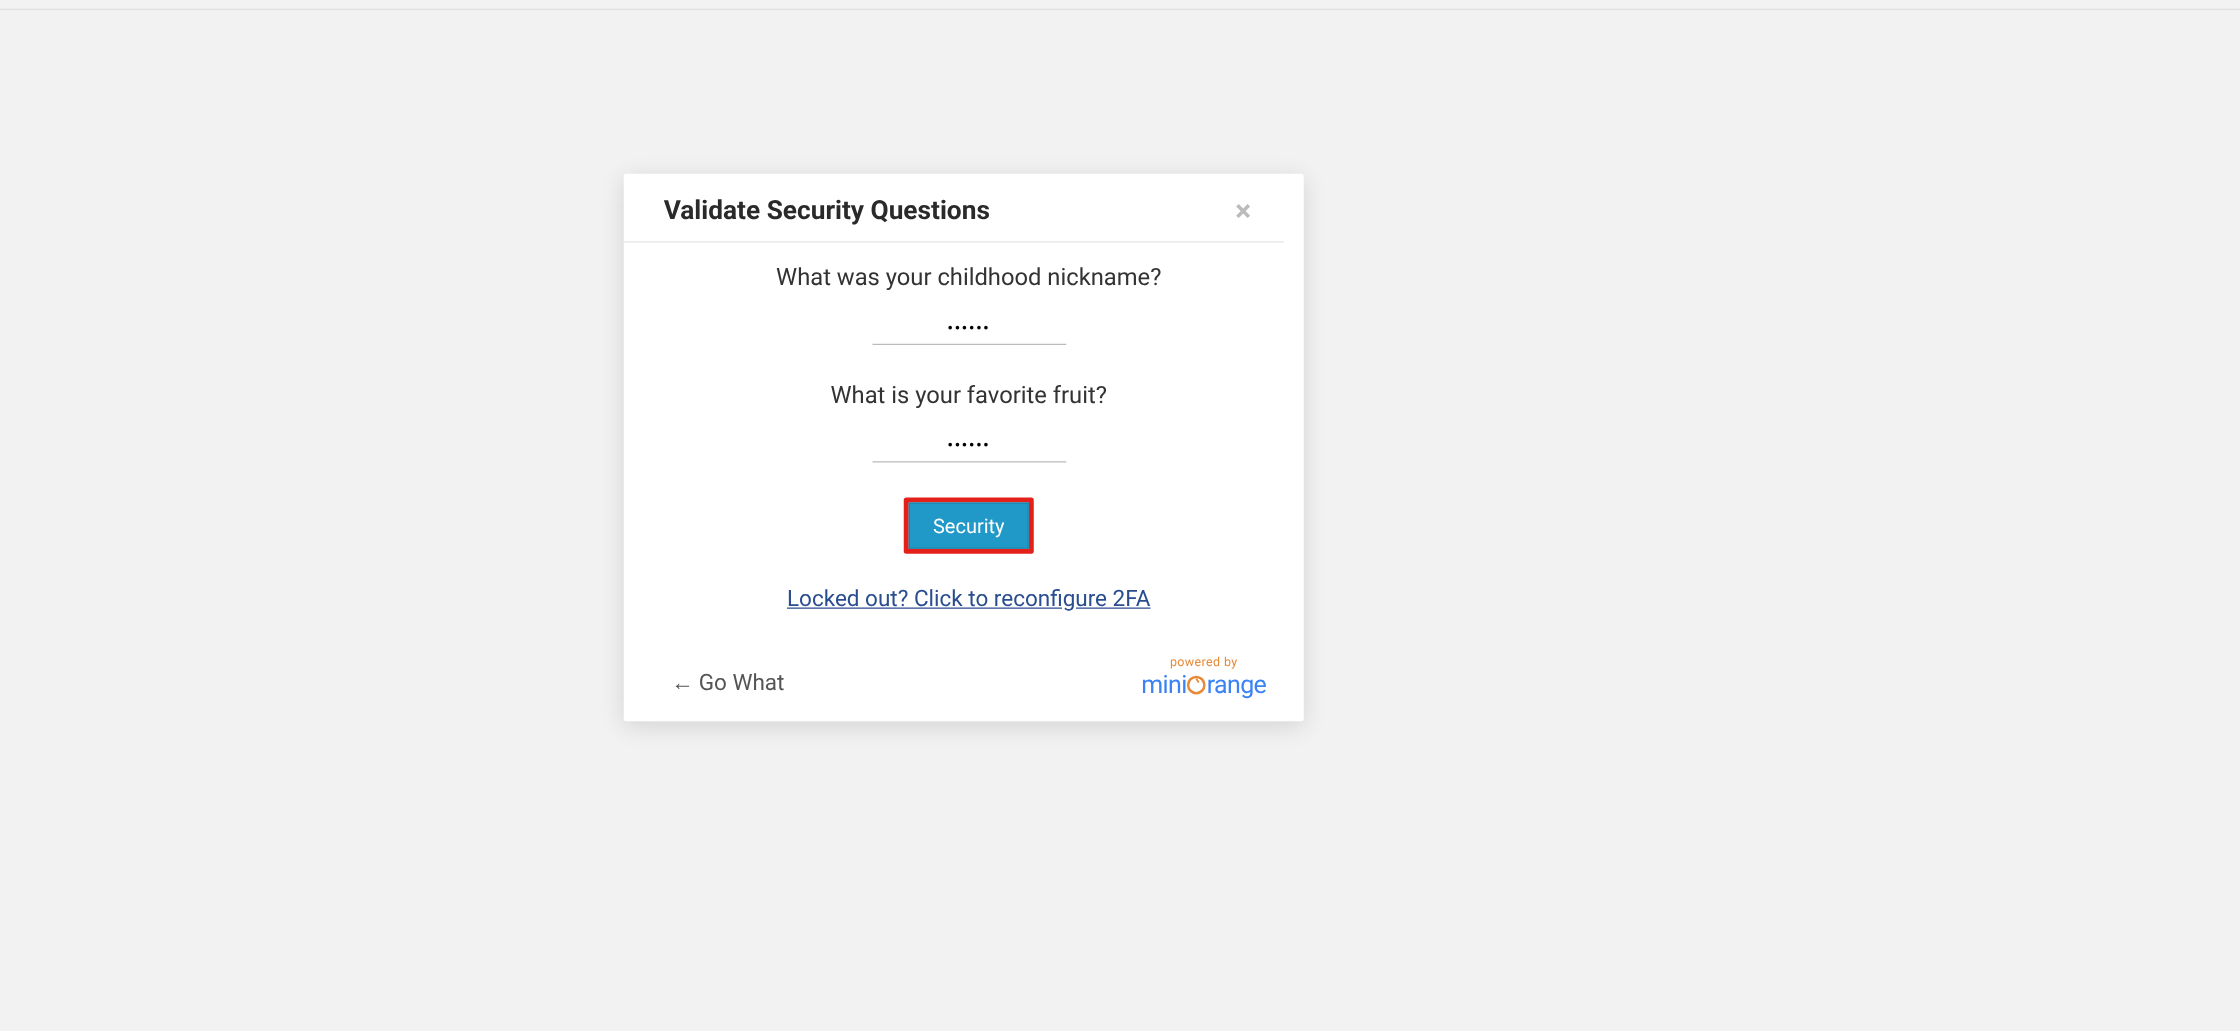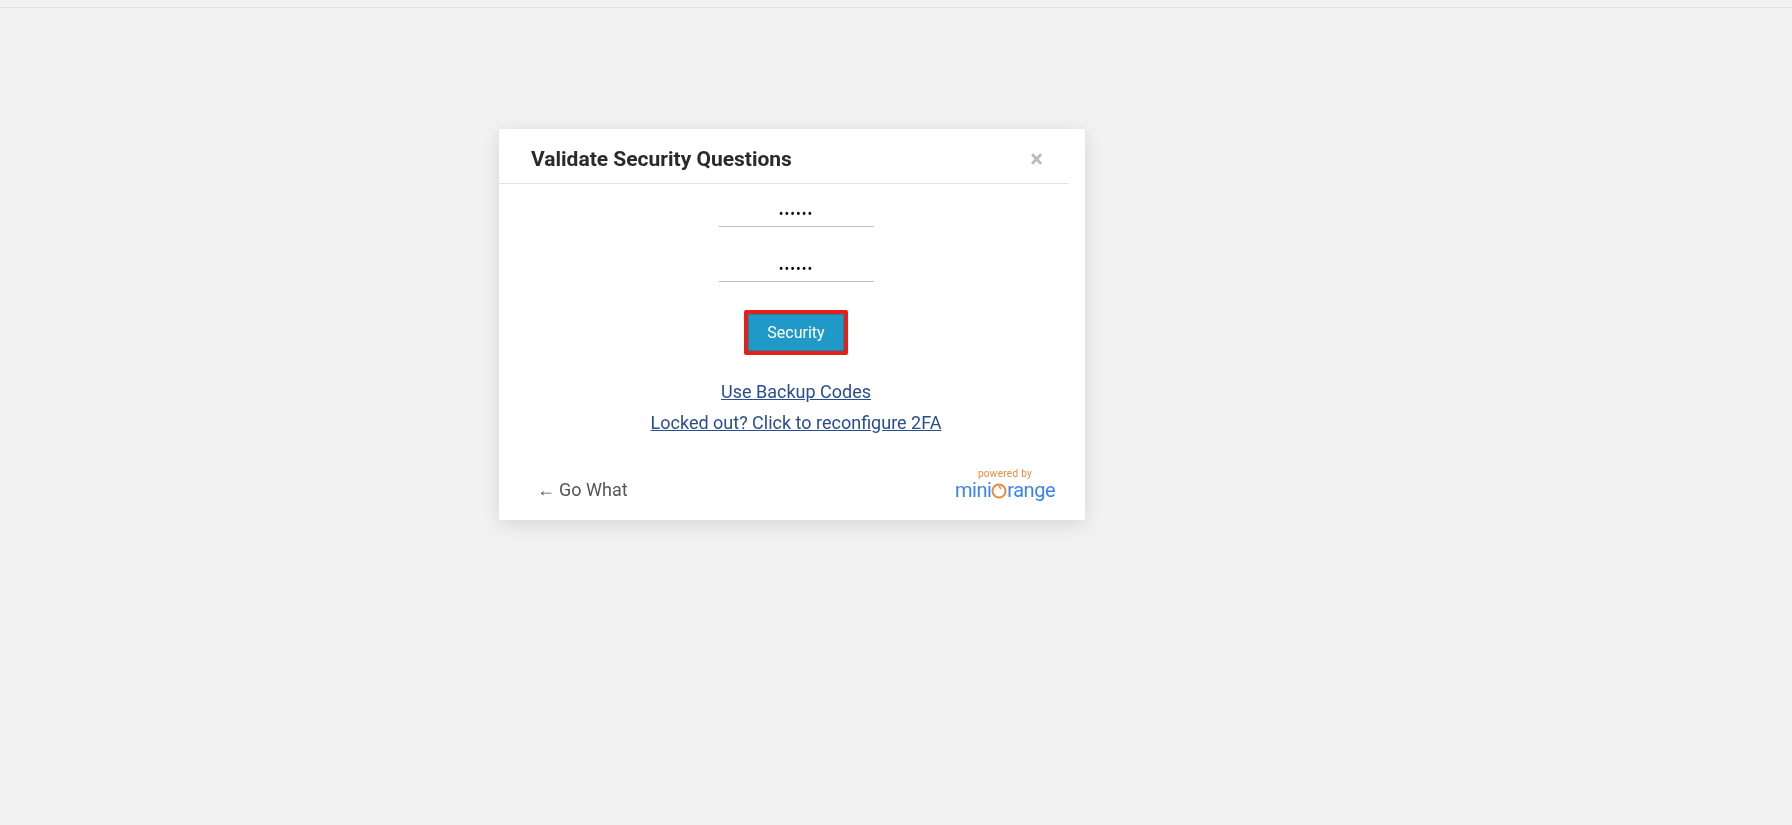--- a/index.html
+++ b/index.html
@@ -18,22 +18,22 @@
       position: absolute;
       top: 7px;
       left: 0;
       right: 0;
       height: 1px;
       background: #e0e0e0;
     }
     .modal {
       position: absolute;
       left: 499px;
-      top: 129px;
-      width: 586px;
+      top: 139px;
+      width: 544px;
       background: #ffffff;
       box-shadow: 0 4px 20px rgba(0,0,0,0.12);
       border-radius: 2px;
     }
     .modal-header {
       display: flex;
       justify-content: space-between;
       align-items: center;
       padding: 18px 20px 12px 32px;
       border-bottom: 1px solid #e5e5e5;
@@ -154,31 +154,30 @@
 <div class="top-line"></div>
 
 <div class="modal">
   <div class="modal-header">
     <div class="modal-title">Validate Security Questions</div>
     <div class="close-btn">×</div>
   </div>
 
   <div class="modal-body">
 
+    <div class="question">What was your childhood nickname?</div>
     <input type="password" class="answer-input" value="••••••" style="">
 
+    <div class="question">What is your favorite fruit?</div>
     <input type="password" class="answer-input" value="••••••" style="">
 
     <div class="validate-wrap">
       <button class="validate-btn">Security</button>
     </div>
 
-    <div class="link-row">
-      <a class="link">Use Backup Codes</a>
-    </div>
     <div class="link-row">
       <a class="link">Locked out? Click to reconfigure 2FA</a>
     </div>
   </div>
 
   <div class="modal-footer">
     <div class="go-back">
       <span class="arrow">←</span>
       <span>Go What</span>
     </div>

